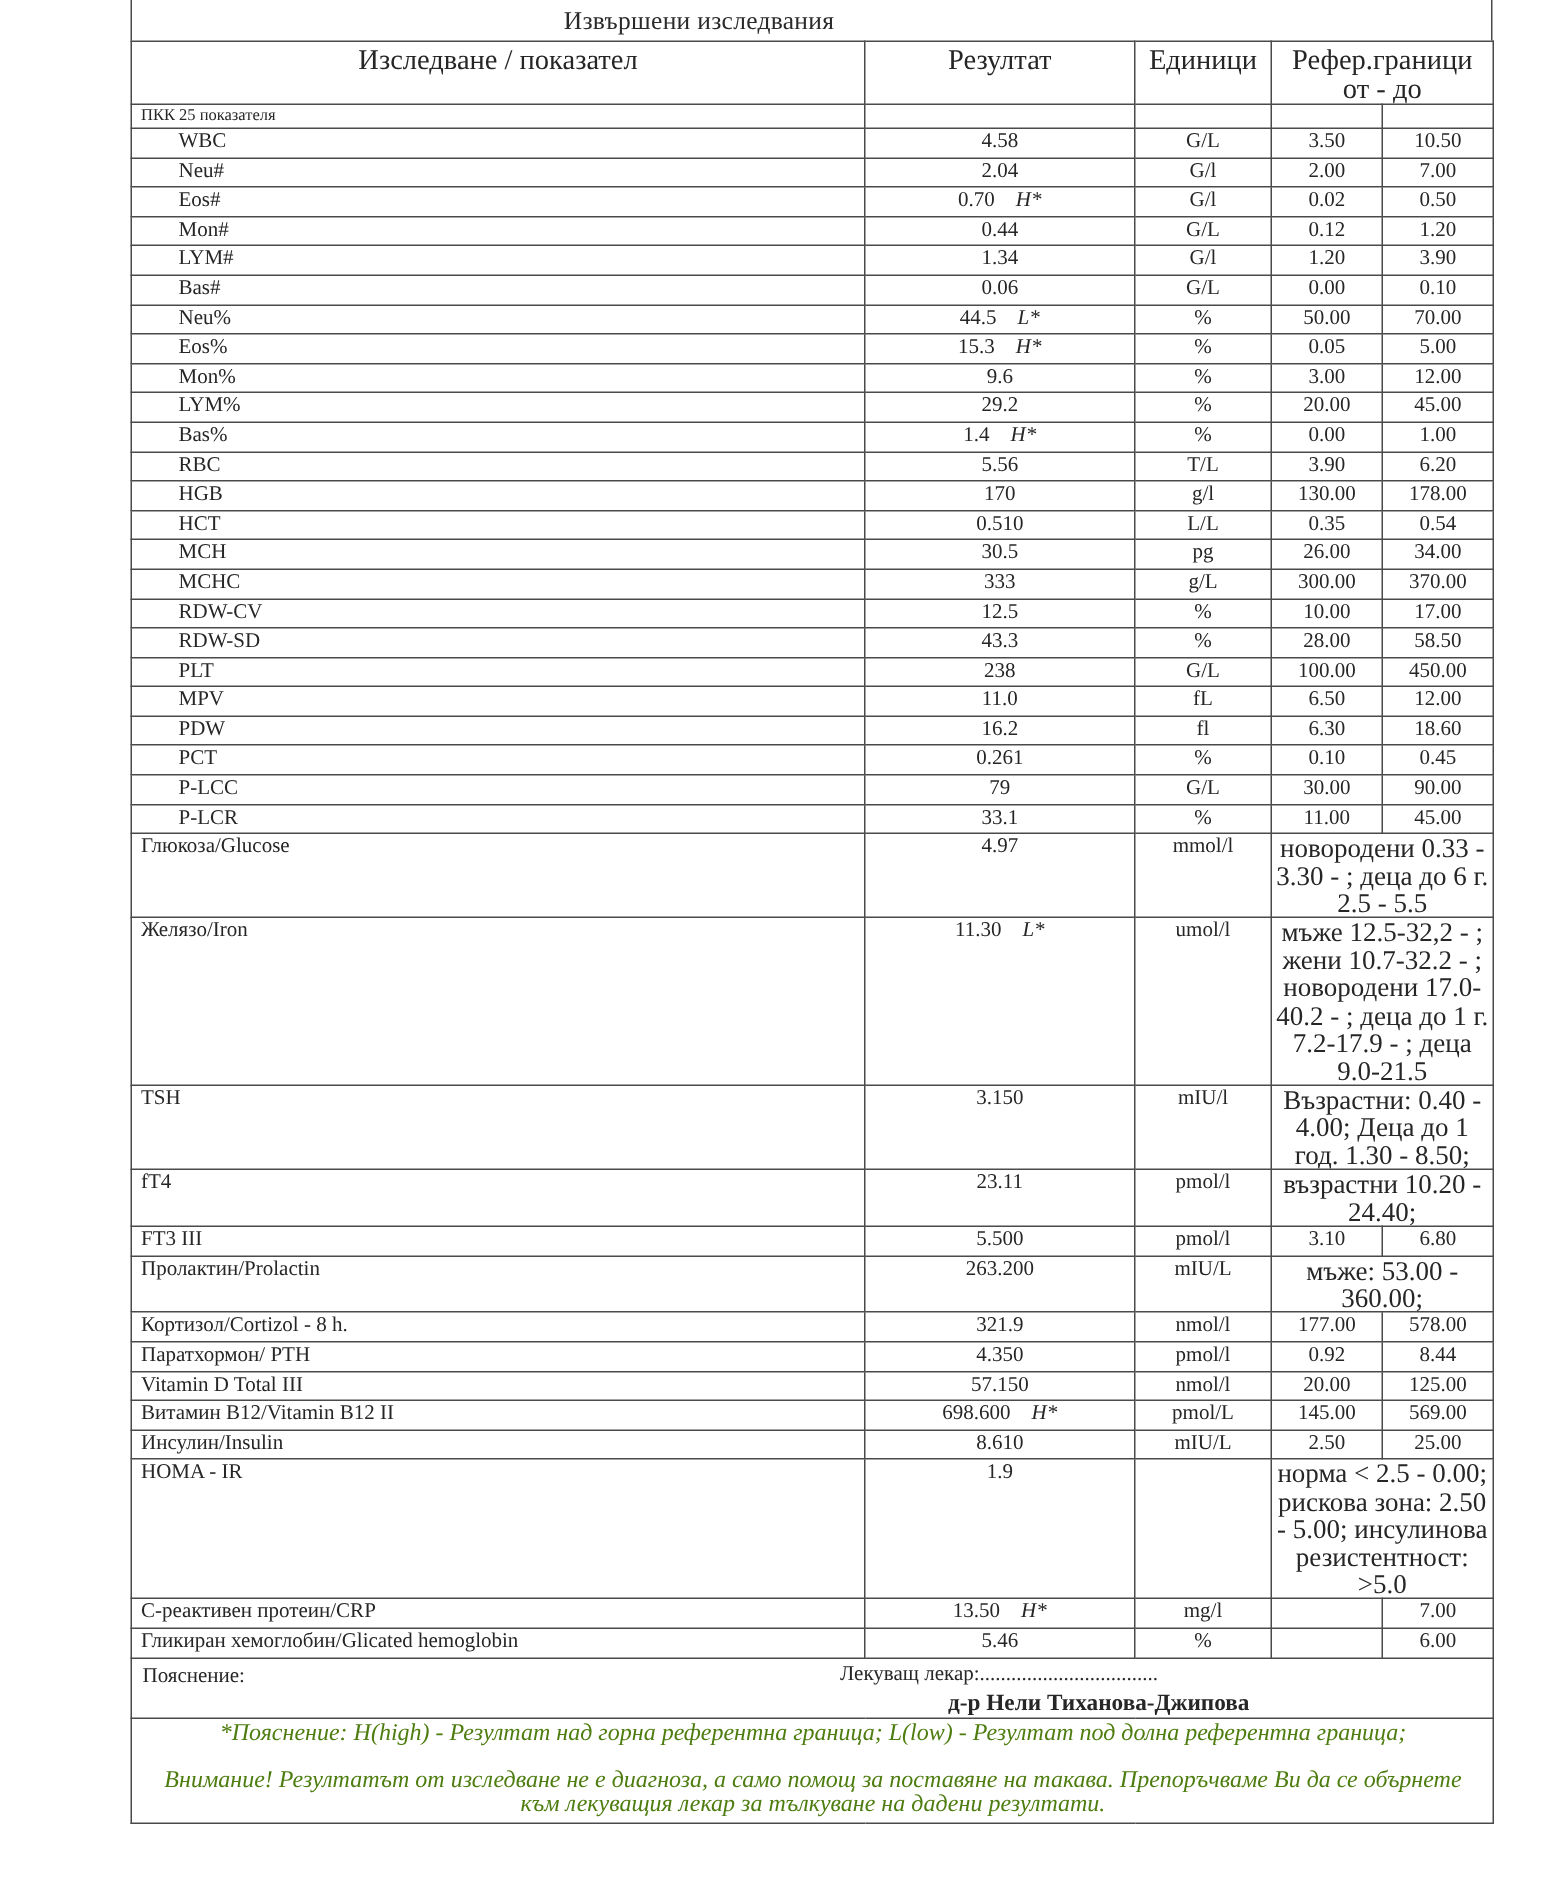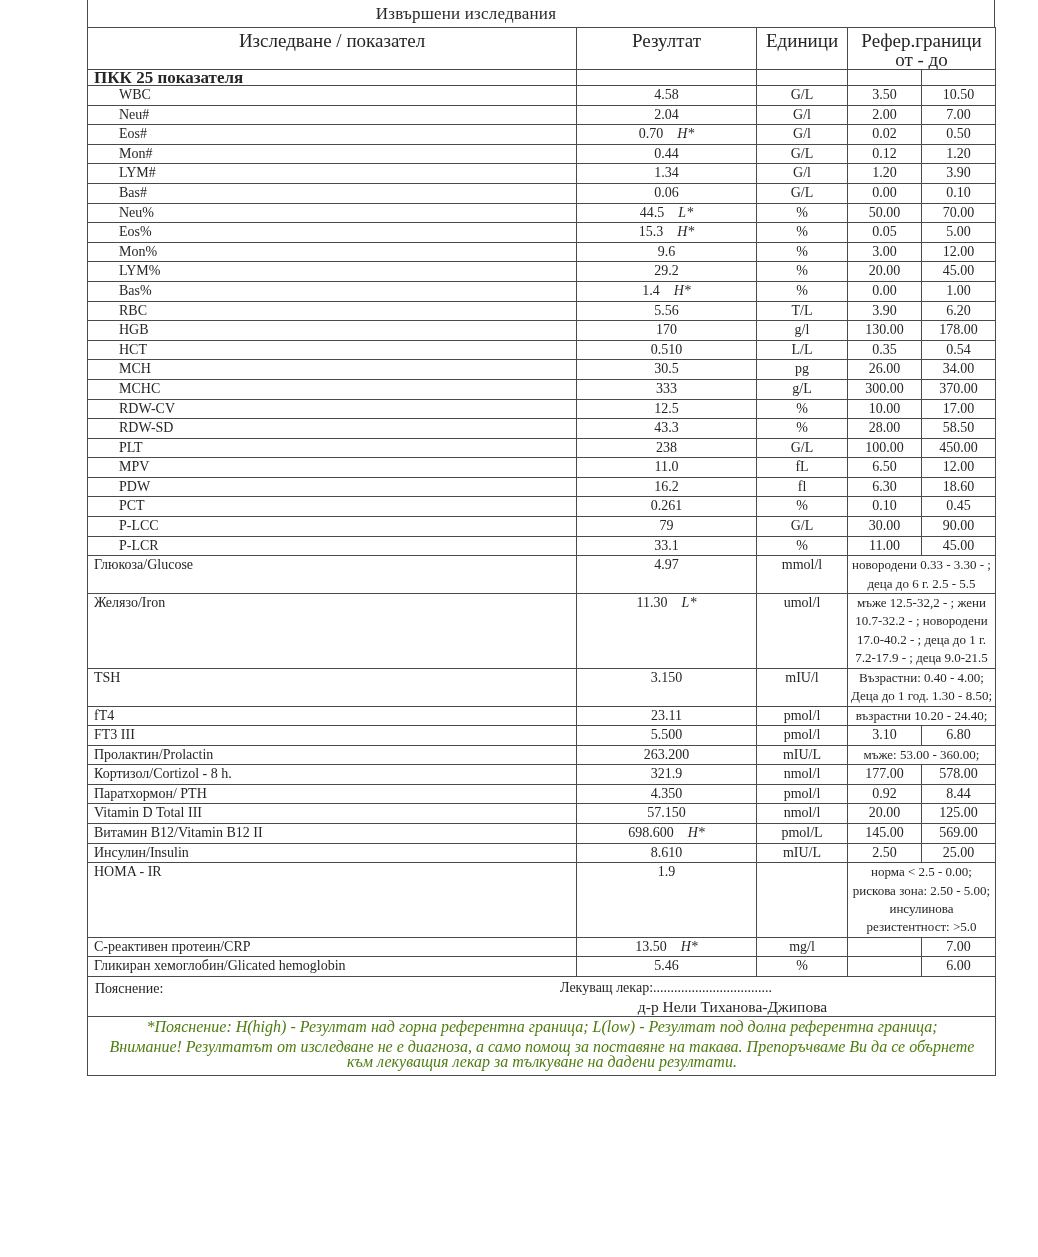--- a/index.html
+++ b/index.html
@@ -25,32 +25,32 @@
   }
   col.c1{width:489px}col.c2{width:180px}col.c3{width:91px}
   col.c4{width:74px}col.c5{width:74px}
   th{font-weight:normal;vertical-align:top;text-align:center;
      line-height:19px;padding-top:3px !important;font-size:19px;}
   th.h-test{text-align:center;}
   .hdr-ref div{line-height:19px;}
   tbody td{line-height:18.6px;text-align:center;vertical-align:middle;}
   td.c-test{text-align:left;padding-left:6px !important;}
   td.c-test.indent{padding-left:31px !important;}
-  tr.section-r td{line-height:15px;height:16px;font-size:17px;font-weight:bold;}
+  tr.section-r td{line-height:15px;height:16px;font-size:11px;}
   tr.top td{vertical-align:top;}
-  td.c-ref{line-height:18.4px;font-size:13px;padding:0 2px !important;}
+  td.c-ref{line-height:18.4px;font-size:18px;padding:0 2px !important;}
   .flag{font-style:italic;margin-left:14px;}
   td.f-cell{position:relative;height:40px;padding:0 !important;}
   .note-label{position:absolute;left:7px;top:3px;font-size:14px;}
   .doctor-block{position:absolute;left:472px;top:2px;width:345px;}
   .doctor-label{font-size:14px;line-height:18px;text-align:left;}
-  .doctor-name{font-size:15.5px;font-weight:normal;text-align:center;line-height:19px;}
+  .doctor-name{font-size:15.5px;font-weight:bold;text-align:center;line-height:19px;}
   td.fn-cell{padding:2px 6px 5px 7px !important;}
   .fn{font-style:italic;font-size:16px;line-height:15.6px;color:#4d7c0f;}
-  .fn + .fn{margin-top:4px;font-style:italic;}
+  .fn + .fn{margin-top:16px;font-style:italic;}
 </style>
 </head>
 <body>
 
 <div class="doc">
 
   <div class="title-band">Извършени изследвания</div>
 
   <table class="results">
     <colgroup>

